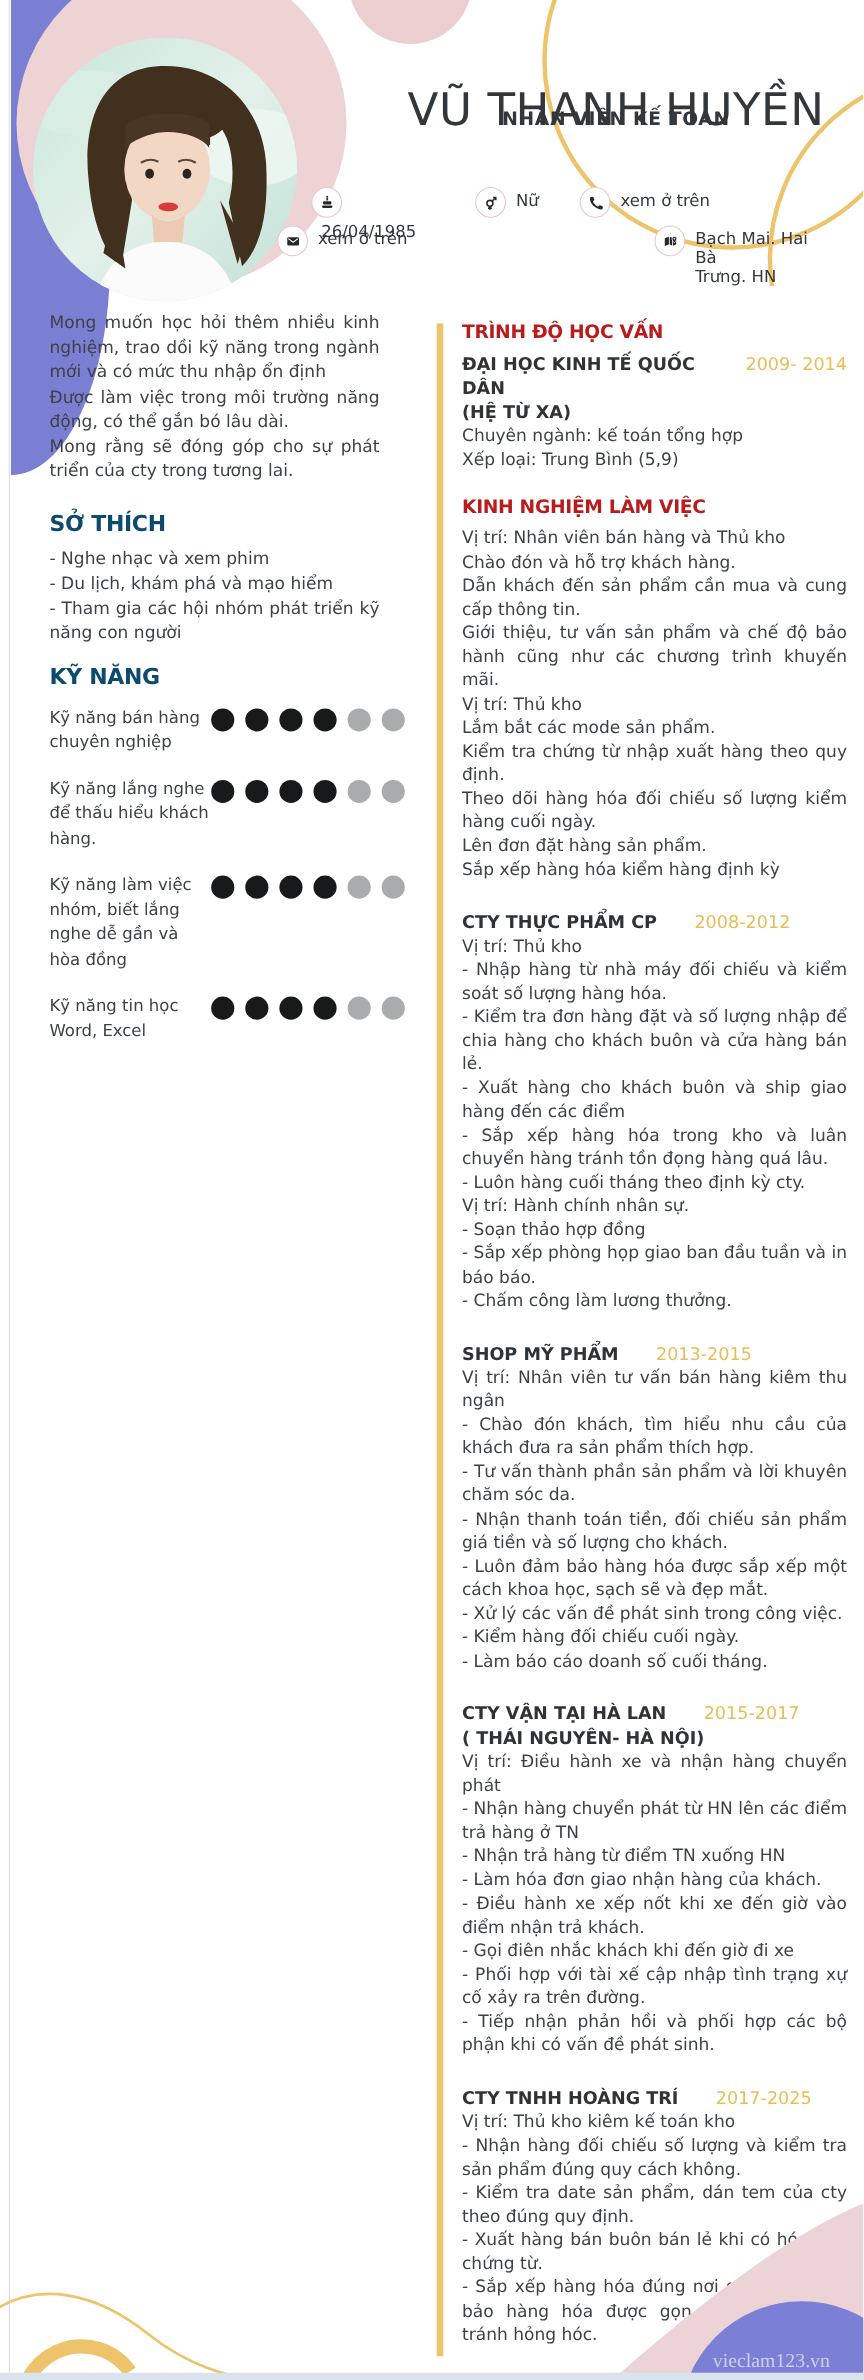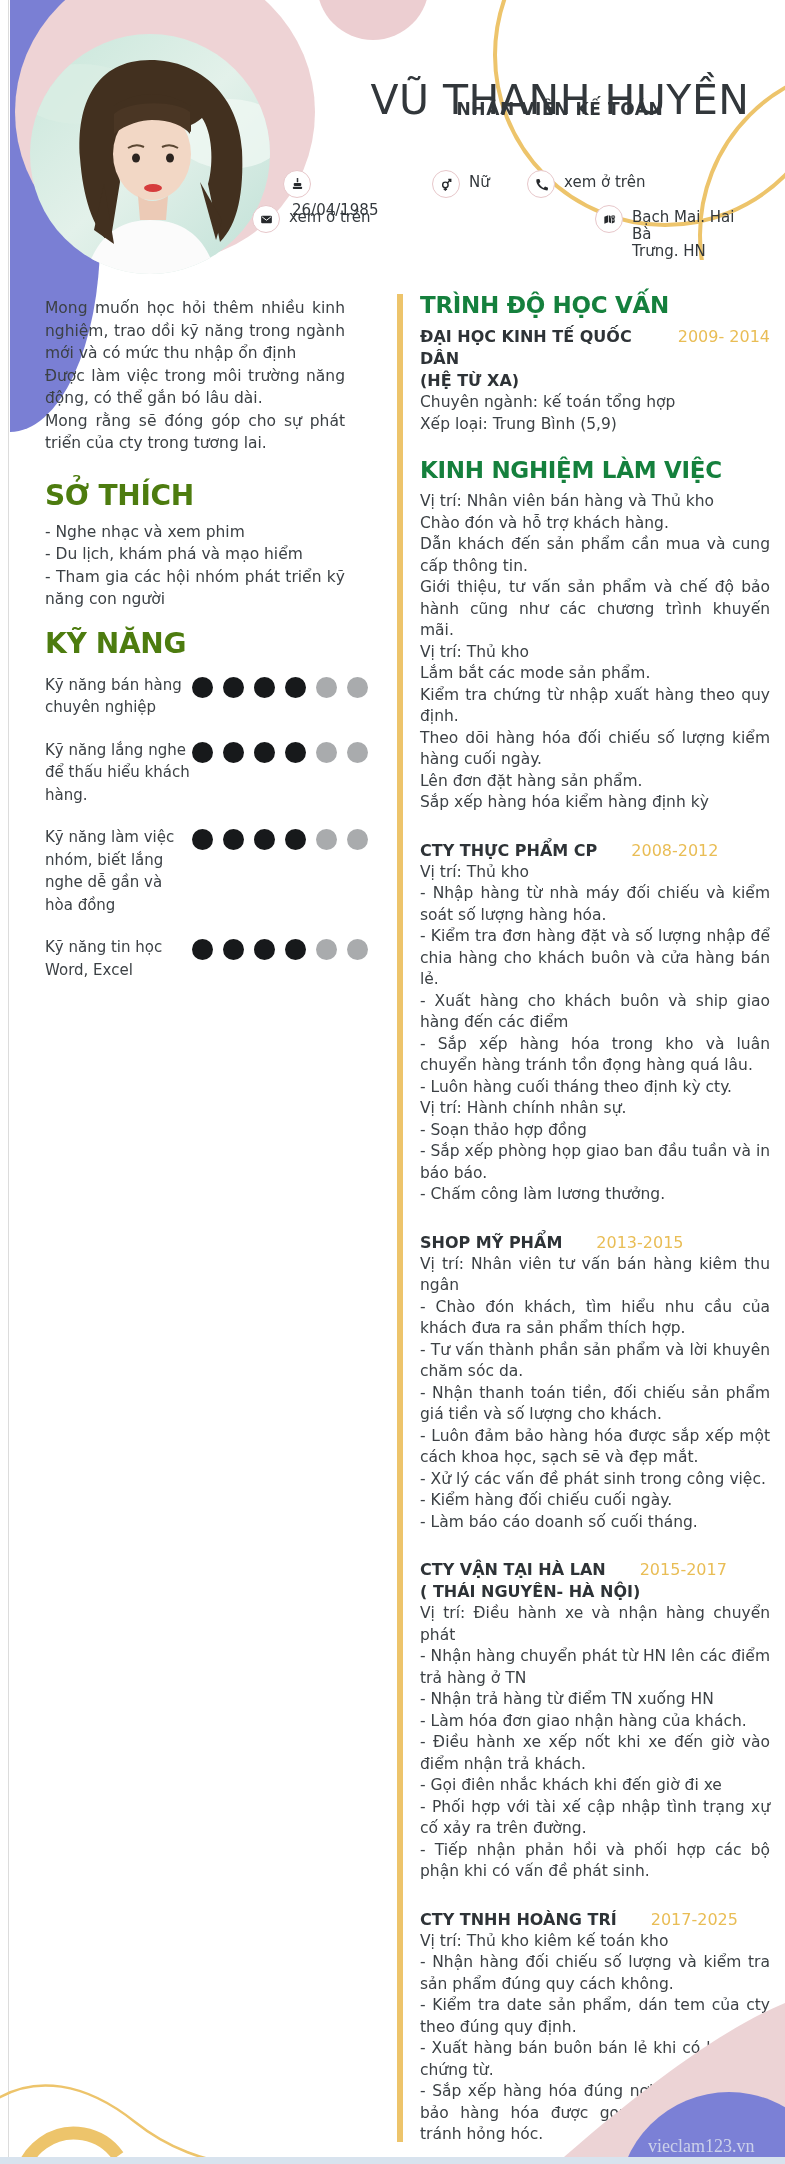--- a/index.html
+++ b/index.html
@@ -23,34 +23,34 @@
   .name{position:absolute;left:340px;top:42px;width:440px;text-align:center;font-size:41px;line-height:1.05;
     font-weight:400;color:#32373b;letter-spacing:.5px;margin-top:37px;}
   .subtitle{position:absolute;left:340px;top:99px;width:440px;text-align:center;font-size:17px;font-weight:700;
     color:#32373b;letter-spacing:.6px;}
   .contact{position:absolute;display:flex;align-items:flex-start;}
   .cicon{width:26px;height:26px;border:1px solid #e7c7ca;border-radius:50%;background:#fff;flex:0 0 auto;
     display:flex;align-items:center;justify-content:center;}
   .ctext{margin-left:9px;font-size:15px;color:#33383c;line-height:17px;padding-top:4px;white-space:pre-line;}
 
   
-  .leftcol{position:absolute;left:45px;top:297px;width:300px;}
+  .leftcol{position:absolute;left:45px;top:282px;width:300px;}
   .rightcol{position:absolute;left:420px;top:292px;width:350px;}
   .para{font-size:15.5px;line-height:22.5px;text-align:justify;margin:0;}
-  .lheading{font-size:28px;font-weight:700;color:#4d7c0f;margin:24px 0 9px;letter-spacing:-.3px;}
+  .lheading{font-size:20px;font-weight:700;color:#0c4a6e;margin:24px 0 9px;letter-spacing:-.3px;}
   .hobby{font-size:15.5px;line-height:22.5px;text-align:justify;}
   .skills{margin-top:14px;}
   .skill-row{display:flex;margin-bottom:20px;}
   .skill-label{width:147px;font-size:15px;line-height:22.5px;flex:0 0 auto;}
   .dots{display:flex;gap:10px;margin-top:3px;}
   .dot{width:21px;height:21px;border-radius:50%;flex:0 0 auto;}
   .dot.filled{background:#17191b;}
   .dot.empty{background:#a9abad;}
 
-  .rheading{font-size:23px;font-weight:700;color:#15803d;margin:0 0 8px;letter-spacing:-.3px;}
+  .rheading{font-size:17px;font-weight:700;color:#b91c1c;margin:0 0 8px;letter-spacing:-.3px;}
   .edu{margin-bottom:22px;}
   .company-row{display:flex;align-items:baseline;}
   .company{font-size:16px;font-weight:700;color:#2e3337;line-height:22px;}
   .years{font-size:16px;color:#e9bd55;margin-left:34px;line-height:22px;white-space:nowrap;}
   .company2{font-size:16px;font-weight:700;color:#2e3337;line-height:22px;}
   .company2:empty{display:none;}
   .jline{font-size:15.5px;line-height:21.5px;text-align:justify;}
   .job{margin-bottom:26px;}
 </style>
 </head>

